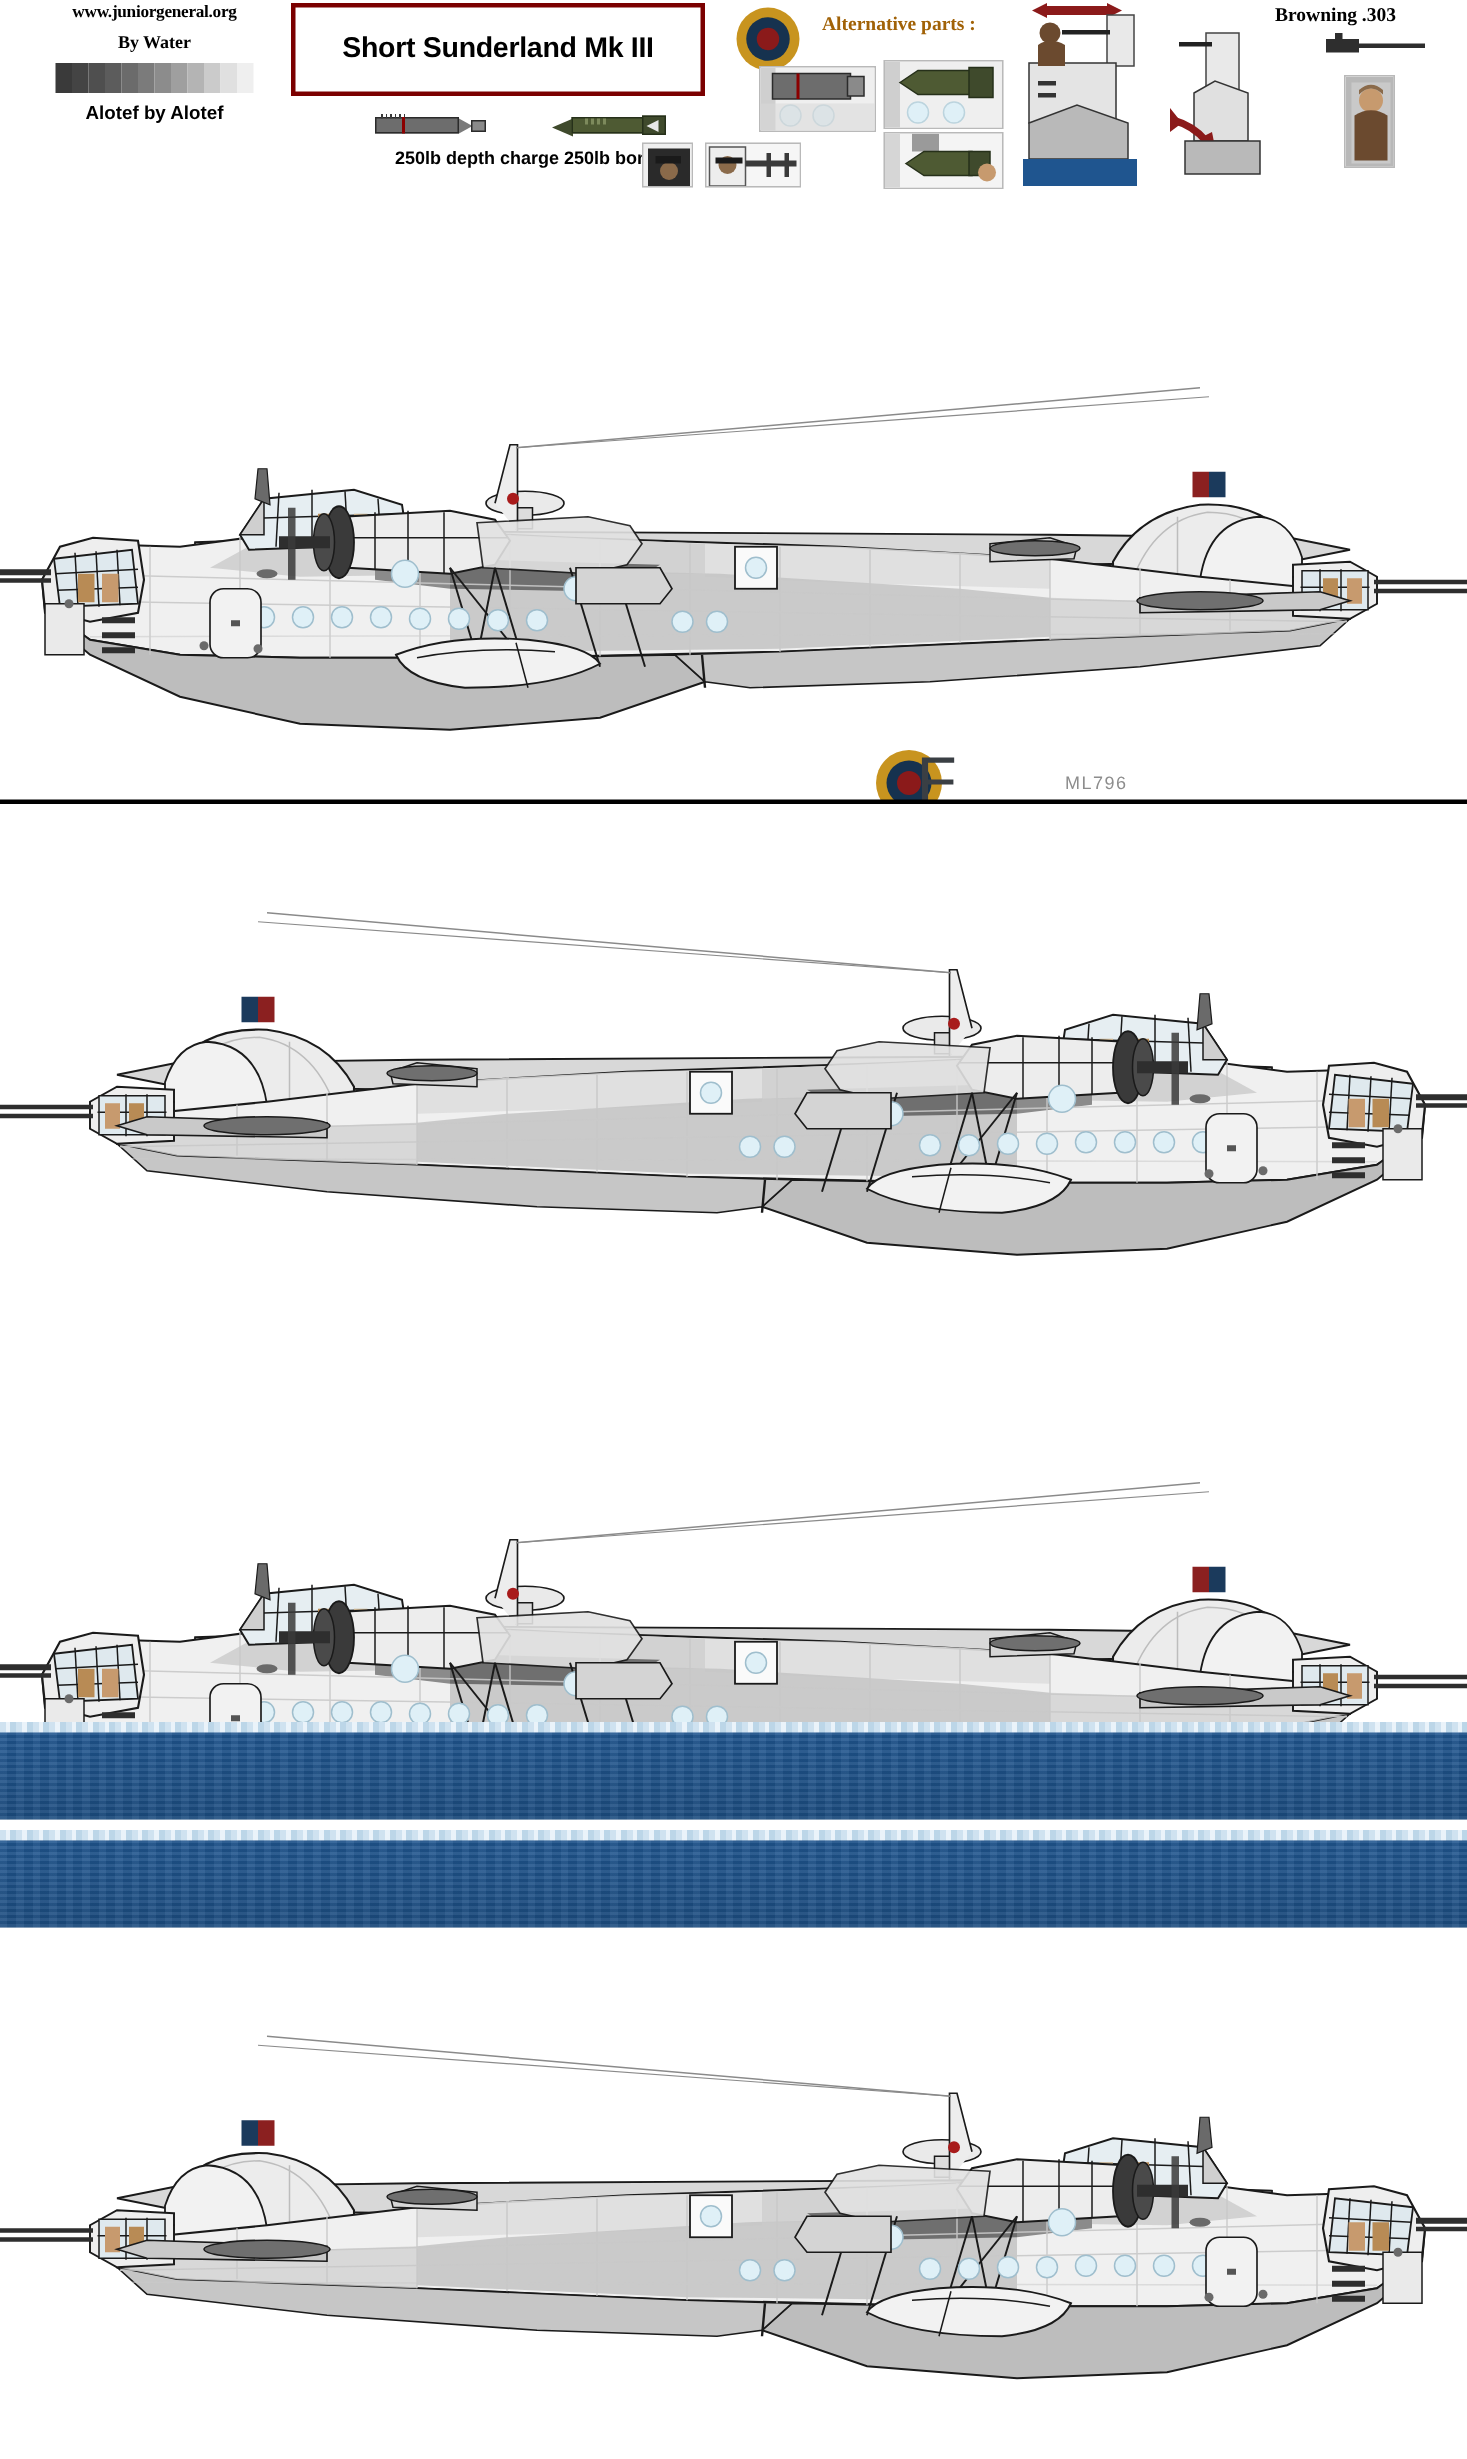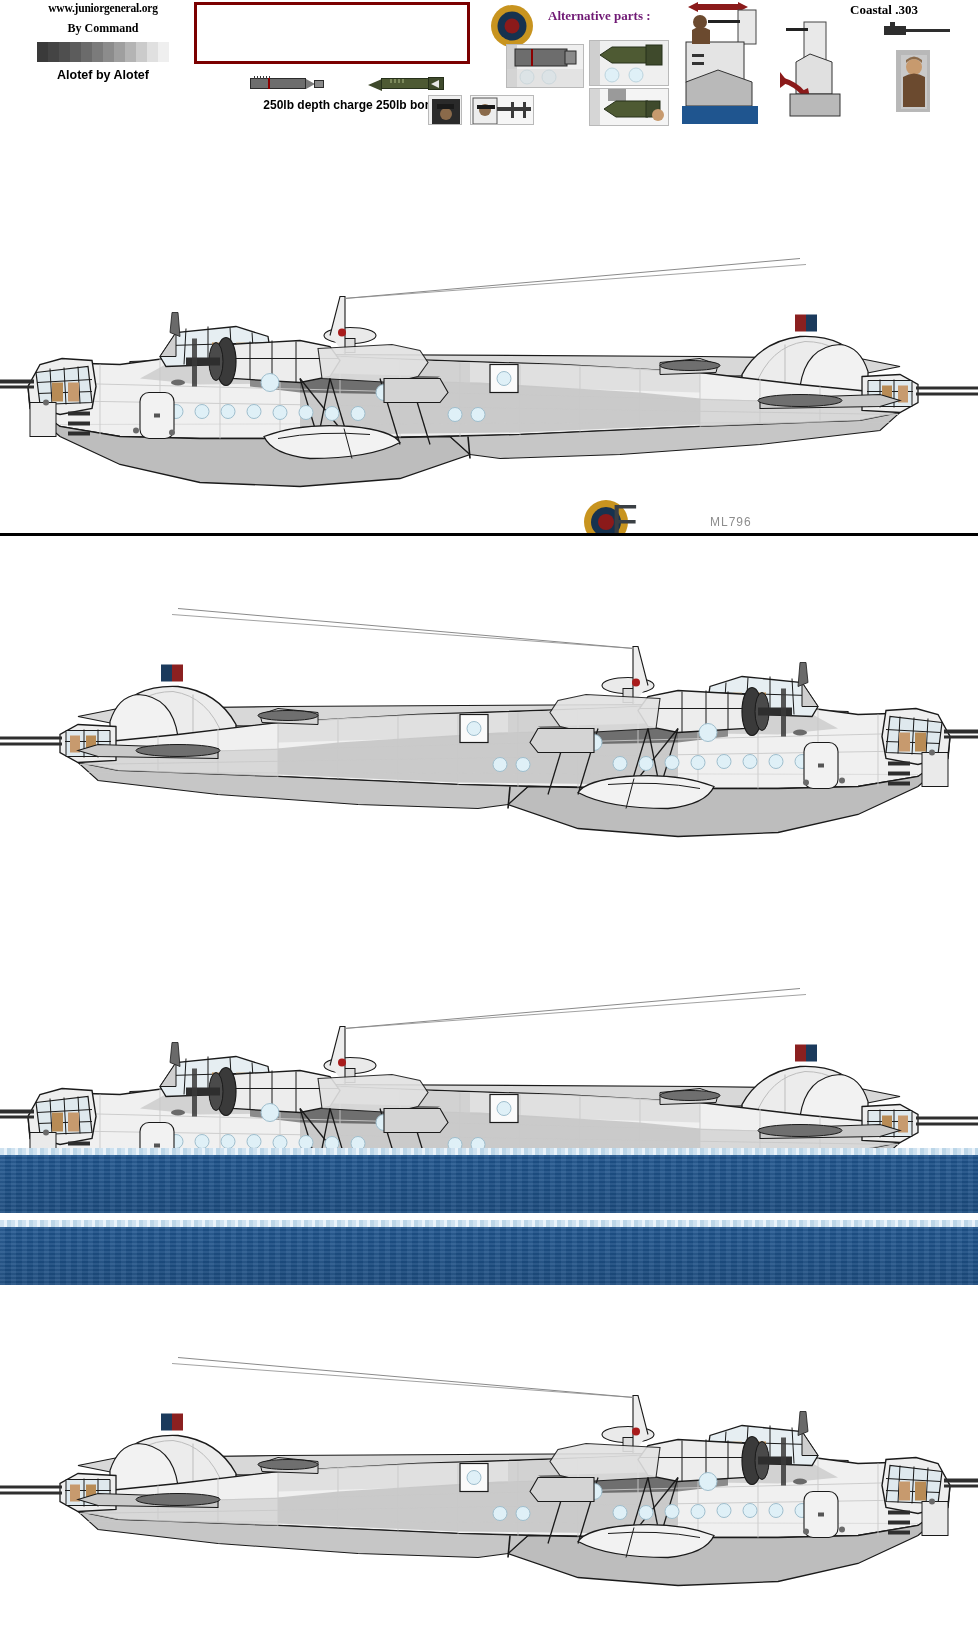--- a/index.html
+++ b/index.html
@@ -55,21 +55,21 @@
               background:repeating-linear-gradient(90deg,#7d8a5c 0 2px,#4e5a33 2px 4px); }
   .bm .fin  { position:absolute; left:60px; top:1px; width:16px; height:13px; background:#3f4a2c;
               border:1px solid #26301a; }
   .bm .fin:after { content:""; position:absolute; left:2px; top:2px; width:0; height:0;
               border-top:4px solid transparent; border-bottom:4px solid transparent;
               border-right:8px solid #e8e8e8; }
 
   
   .roundel-mini { position:absolute; left:462px; top:4px; }
   .alt-label { position:absolute; left:520px; top:8px;
-               font-family:"Liberation Serif", serif; font-weight:bold; font-size:13px; color:#701a75;
+               font-family:"Liberation Serif", serif; font-weight:bold; font-size:13px; color:#a16207;
                white-space:nowrap; }
   .browning-label { position:absolute; left:822px; top:2px;
                font-family:"Liberation Serif", serif; font-weight:bold; font-size:13px; color:#000;
                white-space:nowrap; }
 
   .part-thumb { position:absolute; border:1px solid #b9b9b9; background:#f2f2f2; overflow:hidden; }
 
   
   .section { position:absolute; left:0; width:978px; overflow:hidden; }
   .divider { position:absolute; left:0; width:978px; height:3px; background:#000; }
@@ -92,39 +92,40 @@
   .serial-text { position:absolute; font-family:"Liberation Sans", sans-serif; font-size:12px;
                color:#8d8d8d; letter-spacing:1px; }
 </style>
 </head>
 <body>
 
 <div id="header">
 
   <div class="credit-block">
     <div class="credit-url">www.juniorgeneral.org</div>
-    <div class="credit-by">By Command</div>
+    <div class="credit-by">By Water</div>
     <div class="grey-ramp">
       <i style="background:#3a3a3a"></i>
         <i style="background:#444444"></i>
         <i style="background:#4f4f4f"></i>
       <i style="background:#5c5c5c"></i>
         <i style="background:#6b6b6b"></i>
         <i style="background:#7b7b7b"></i>
       <i style="background:#8c8c8c"></i>
         <i style="background:#9f9f9f"></i>
         <i style="background:#b4b4b4"></i>
       <i style="background:#cbcbcb"></i>
         <i style="background:#e0e0e0"></i>
         <i style="background:#efefef"></i>
     </div>
     <div class="credit-water">Alotef by Alotef</div>
   </div>
 
   <div class="title-box">
+    <div class="title-line">Short Sunderland Mk III</div>
   </div>
 
   <div class="ord-row">
     <div class="ord-icons">
       <div class="dc">
         <div class="body"></div>
           <div class="ribs"></div>
           <div class="stripe"></div>
         <div class="cone"></div>
           <div class="tail"></div>
@@ -141,21 +142,21 @@
 
   <div class="roundel-mini">
     <svg width="44" height="44" viewBox="0 0 44 44">
       <circle cx="22" cy="22" r="21" fill="#c8941f"></circle>
       <circle cx="22" cy="22" r="14.5" fill="#16324f"></circle>
       <circle cx="22" cy="22" r="7.5" fill="#8b1a1a"></circle>
     </svg>
   </div>
 
   <div class="alt-label">Alternative parts  :</div>
-  <div class="browning-label">Coastal .303</div>
+  <div class="browning-label">Browning .303</div>
 
   <div class="part-thumb" style="left:478px;top:44px;width:78px;height:44px;">
     <svg width="78" height="44" viewBox="0 0 78 44">
       <rect width="78" height="44" fill="#efefef"></rect>
       <rect x="0" y="0" width="10" height="44" fill="#cfcfcf"></rect>
       <rect x="8" y="4" width="52" height="17" fill="#6d6d6d" stroke="#2b2b2b"></rect>
       <rect x="24" y="4" width="2" height="17" fill="#8b0000"></rect>
       <rect x="58" y="6" width="11" height="13" fill="#8a8a8a" stroke="#2b2b2b"></rect>
       <circle cx="20" cy="32" r="7" fill="#dff0f7" stroke="#bcd4de"></circle>
       <circle cx="42" cy="32" r="7" fill="#dff0f7" stroke="#bcd4de"></circle>

